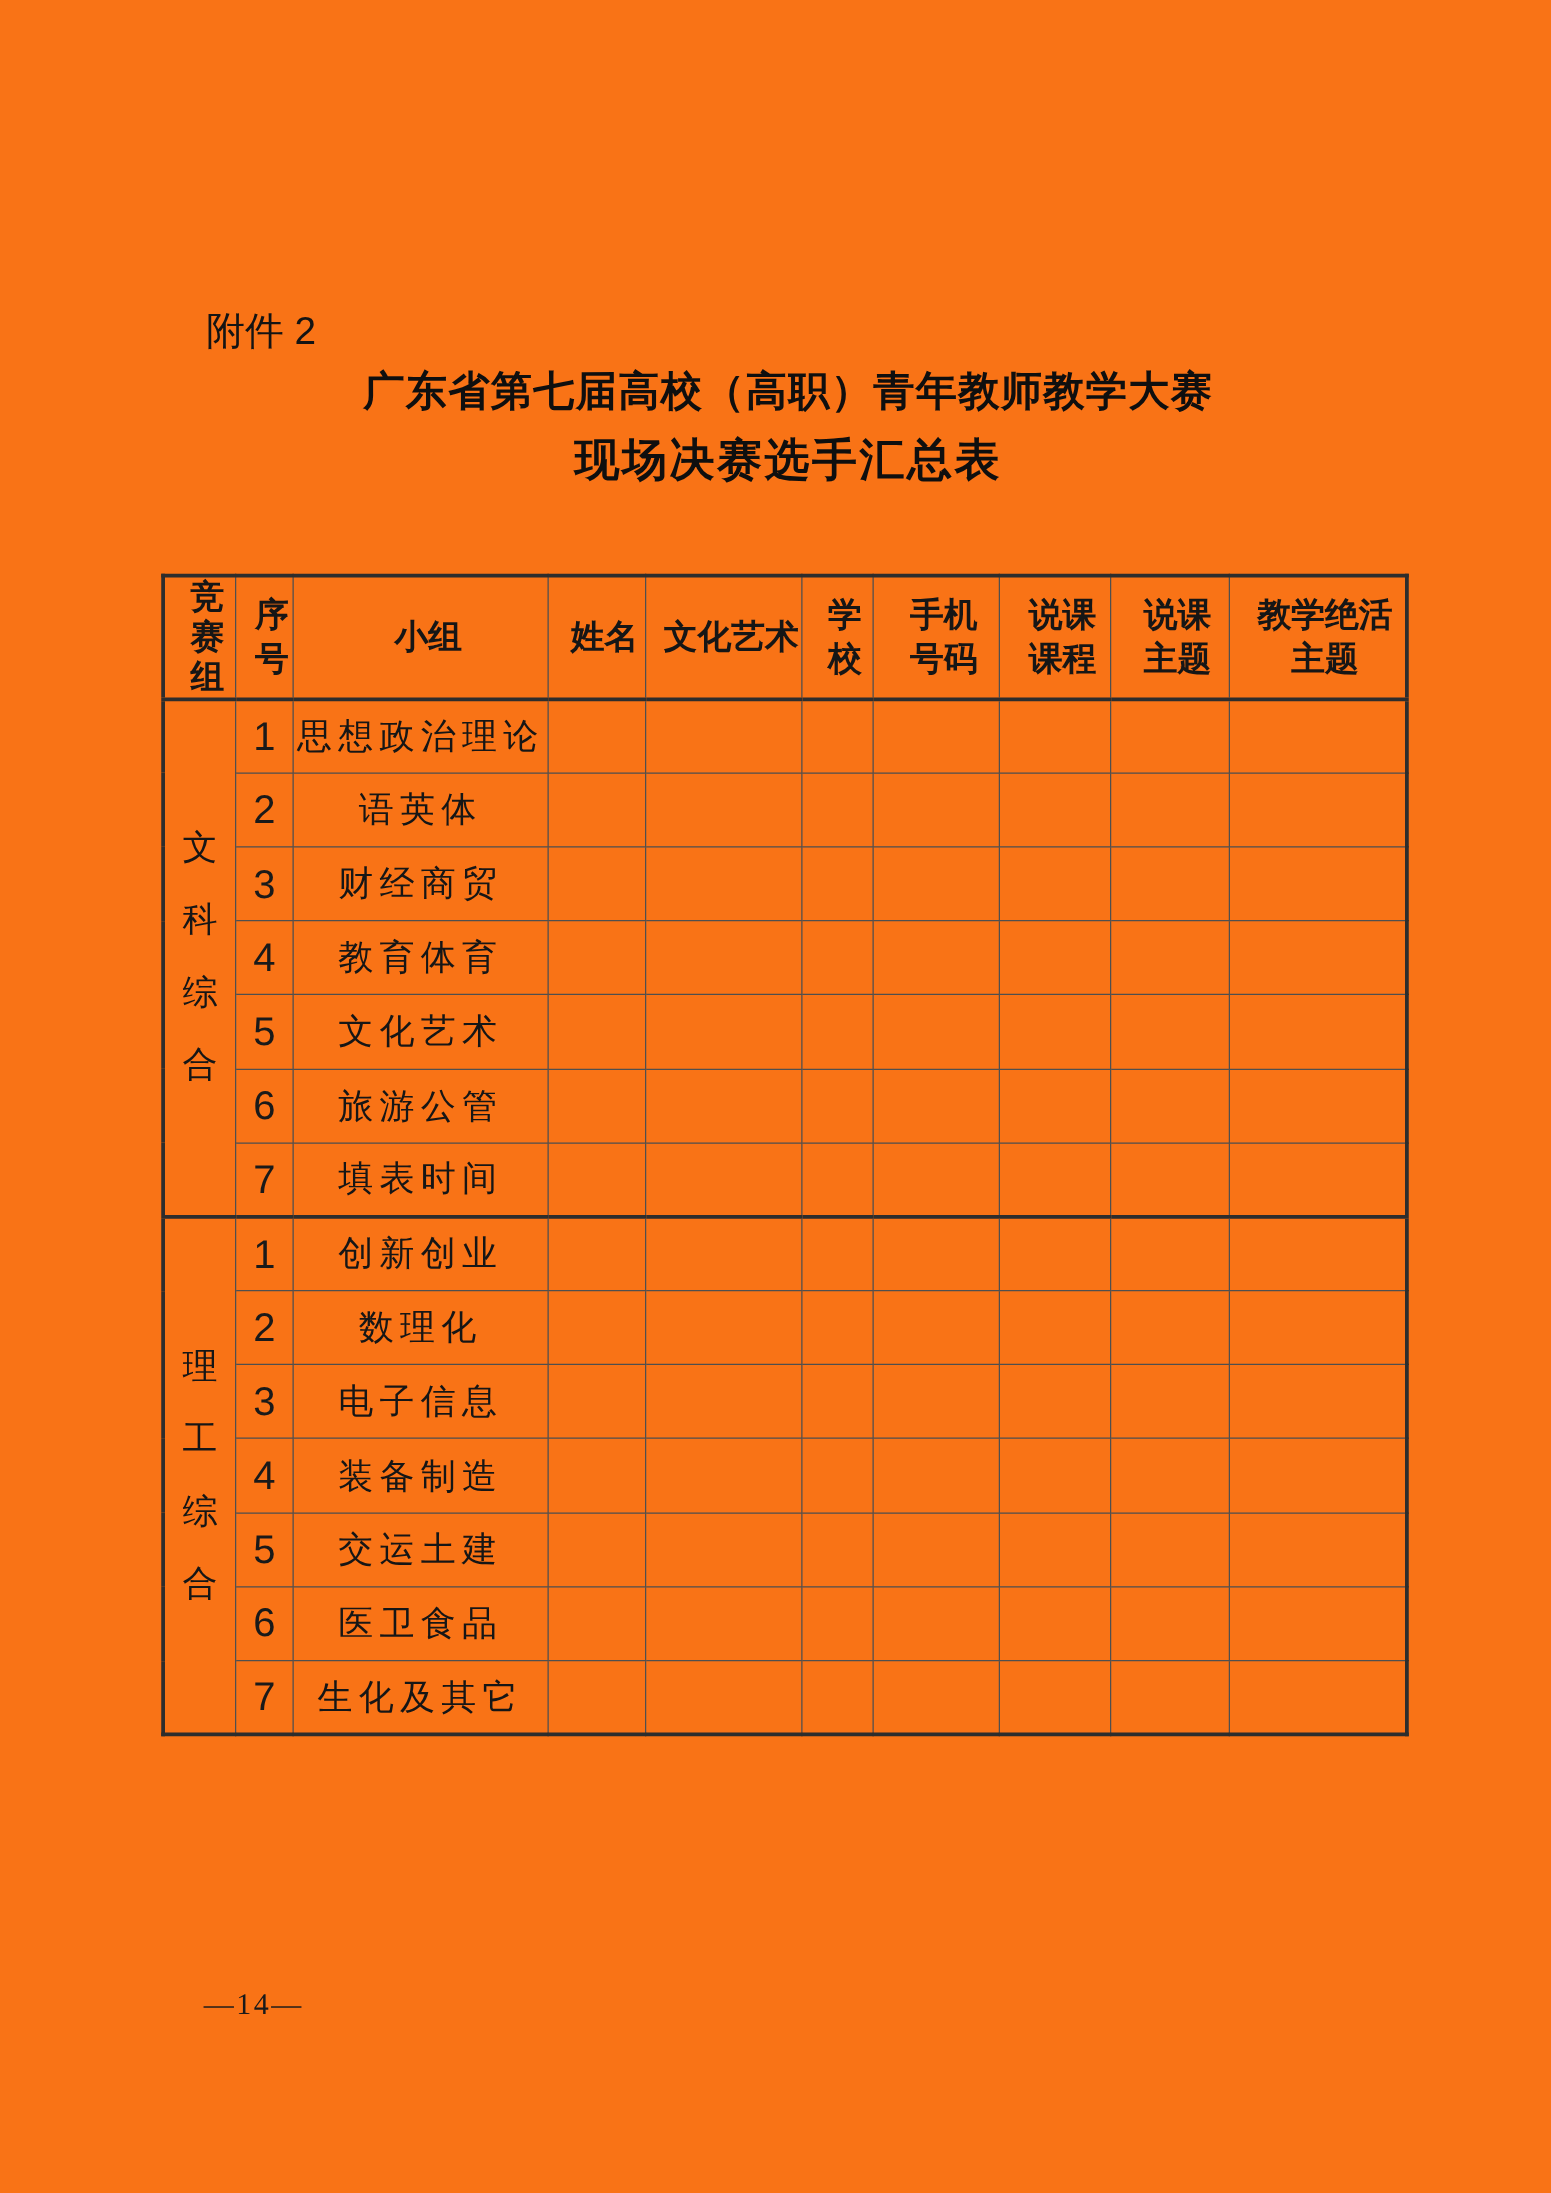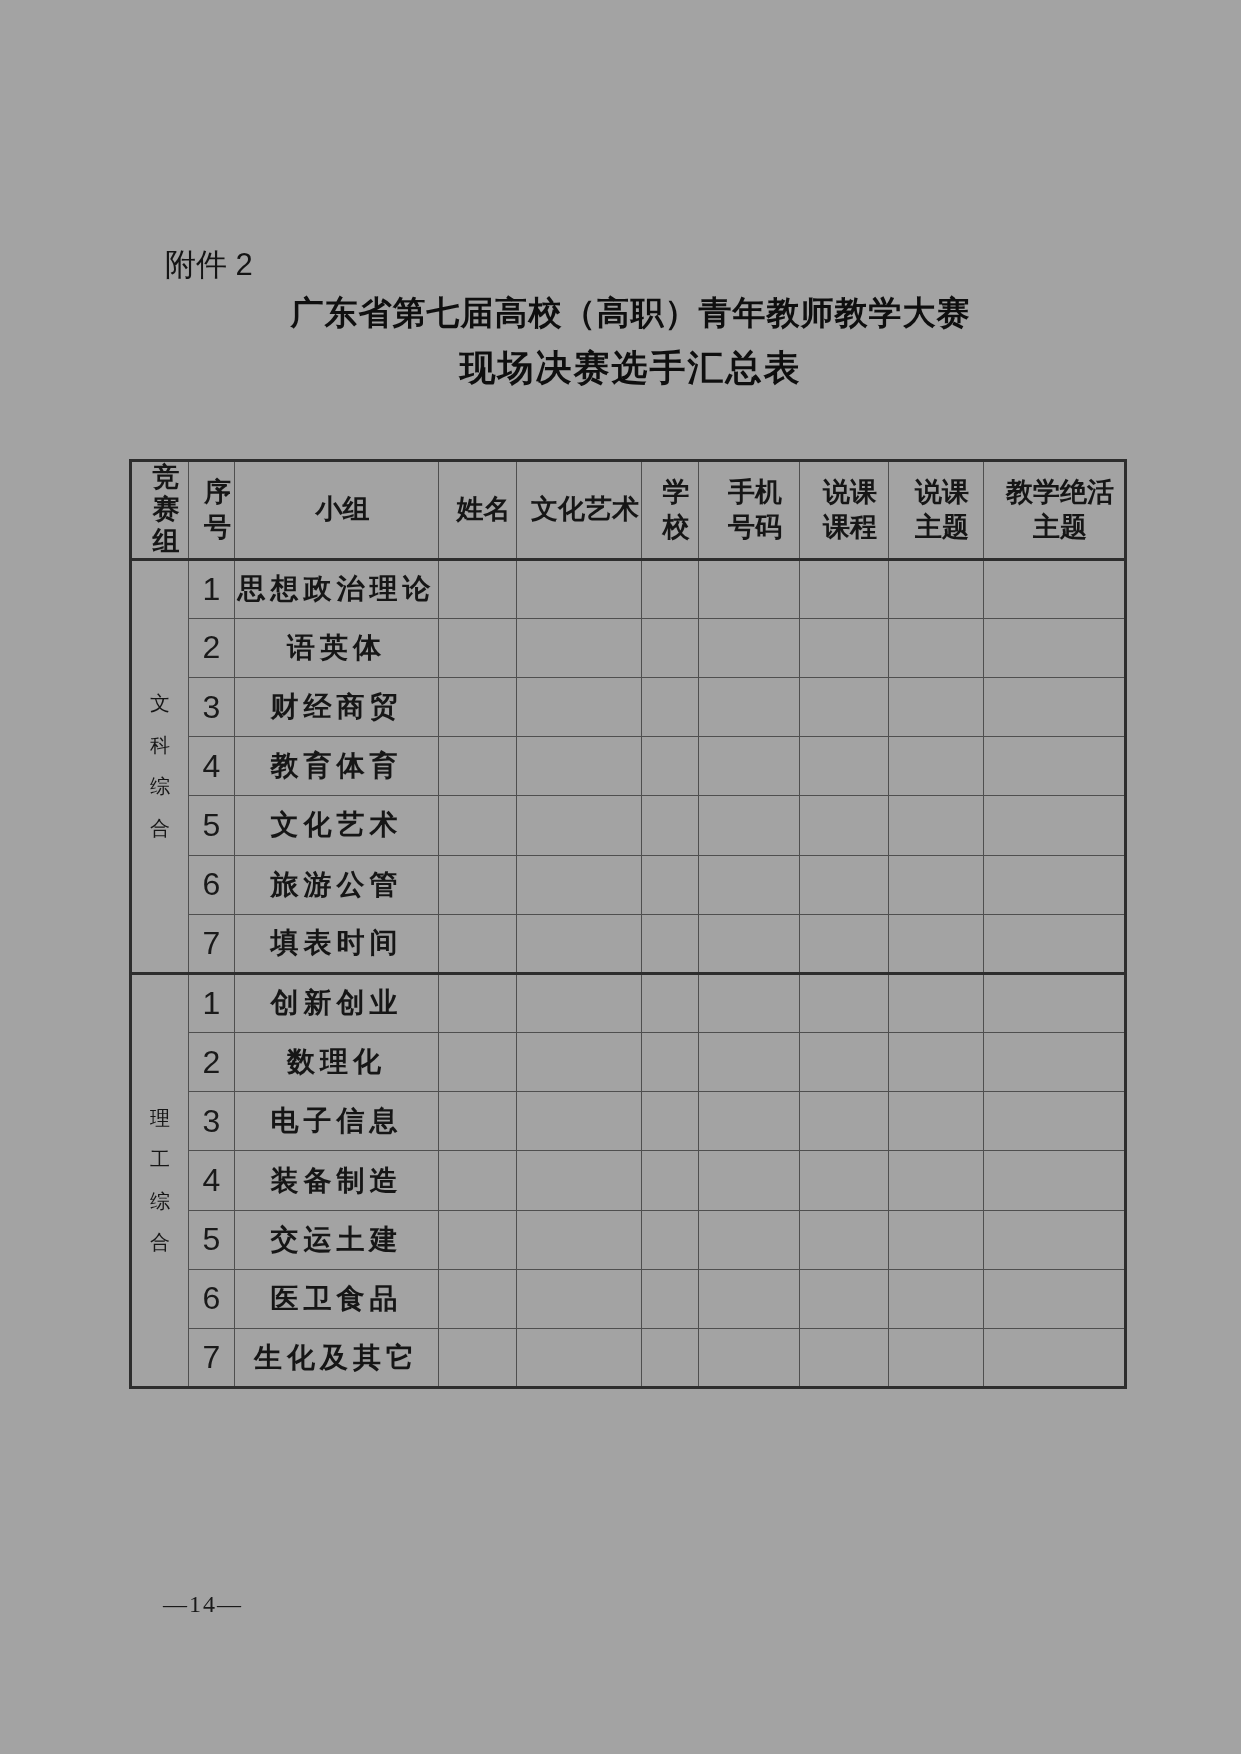--- a/index.html
+++ b/index.html
@@ -1,19 +1,19 @@
 <!DOCTYPE html>
 <html><head>
 <meta charset="utf-8">
 <style>
   * { margin:0; padding:0; box-sizing:border-box; }
   html, body { background:#ffffff; }
   .page {
     position:relative; width:1241px; height:1754px;
-    background:#a3a3a3; color:#1a1a1a;
+    background:#f97316; color:#1a1a1a;
     font-family:"Liberation Serif", serif; overflow:hidden;
   }
   .attachment {
     position:absolute; left:165px; top:244px;
     font-size:31px; color:#141414;
     font-family:"Liberation Sans", sans-serif;
     white-space:pre;
   }
   .title {
     position:absolute; left:20px; top:291px; width:1221px;
@@ -51,24 +51,24 @@
   }
   .stack { margin:0 auto; word-break:break-all; line-height:1.3; letter-spacing:0; }
   .w1 { width:1.06em; }
   .w2 { width:2.12em; }
   .w4 { width:4.24em; }
   th.h-group .stack { line-height:1.18; }
   td.c-seq {
     font-family:"Liberation Sans", sans-serif;
     font-size:32px; font-weight:400; color:#1a1a1a;
   }
-  td.c-sub { font-size:28px; letter-spacing:5px;font-weight:bold; }
+  td.c-sub { font-size:28px; letter-spacing:5px; }
   .vlabel {
     margin:0 auto; width:1.06em; word-break:break-all;
-    font-size:20px; line-height:2.07; letter-spacing:0;
+    font-size:28px; line-height:2.07; letter-spacing:0;
   }
   tr.sec-divider td { border-top:3px solid #2d2d2d; }
   .page-number {
     position:absolute; left:163px; top:1591px;
     font-size:24px; letter-spacing:2px; color:#1a1a1a;
   }
 </style>
 </head>
 <body>
 

